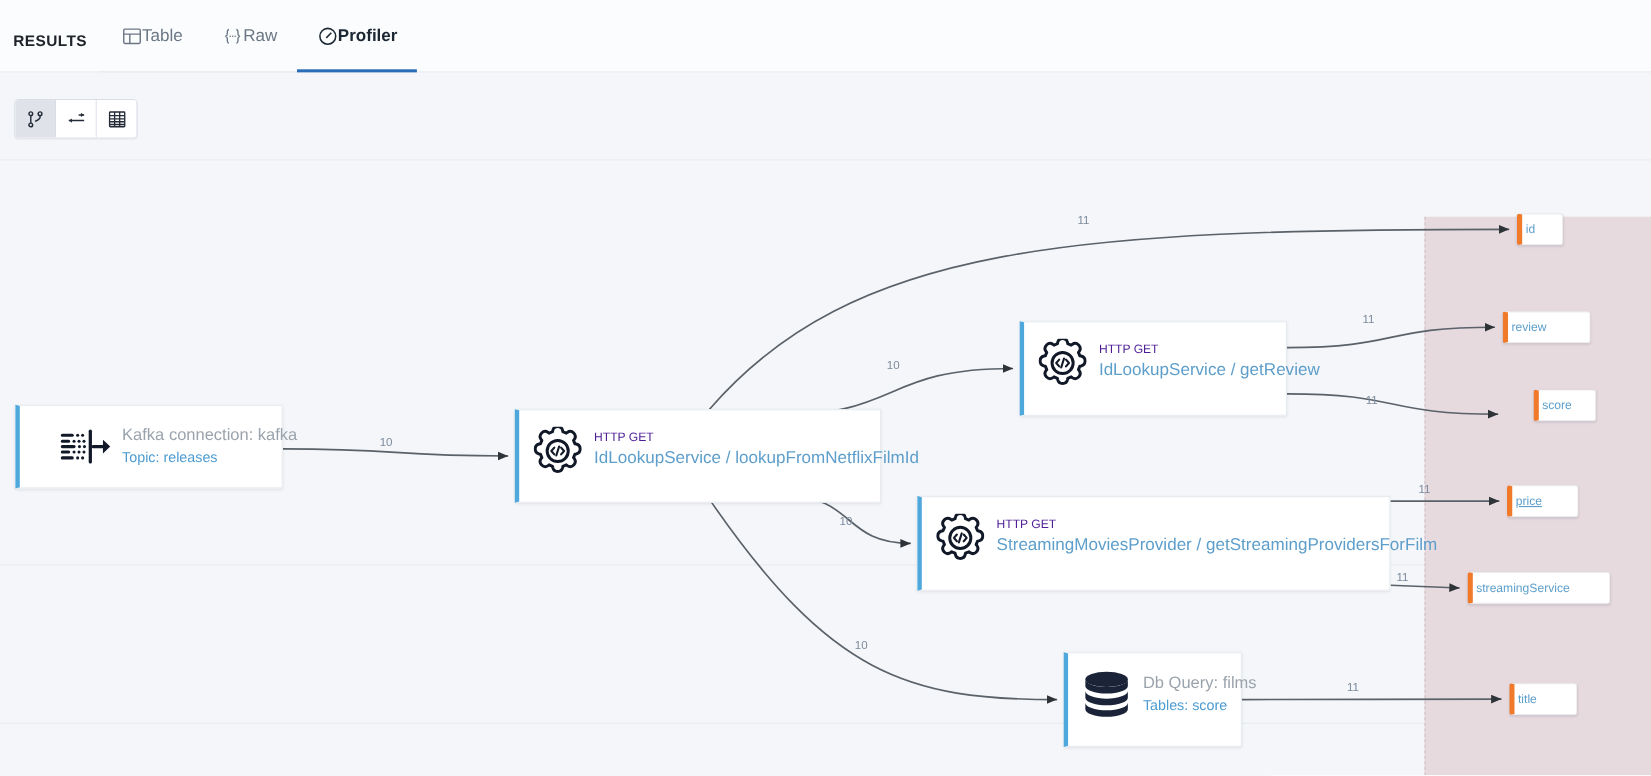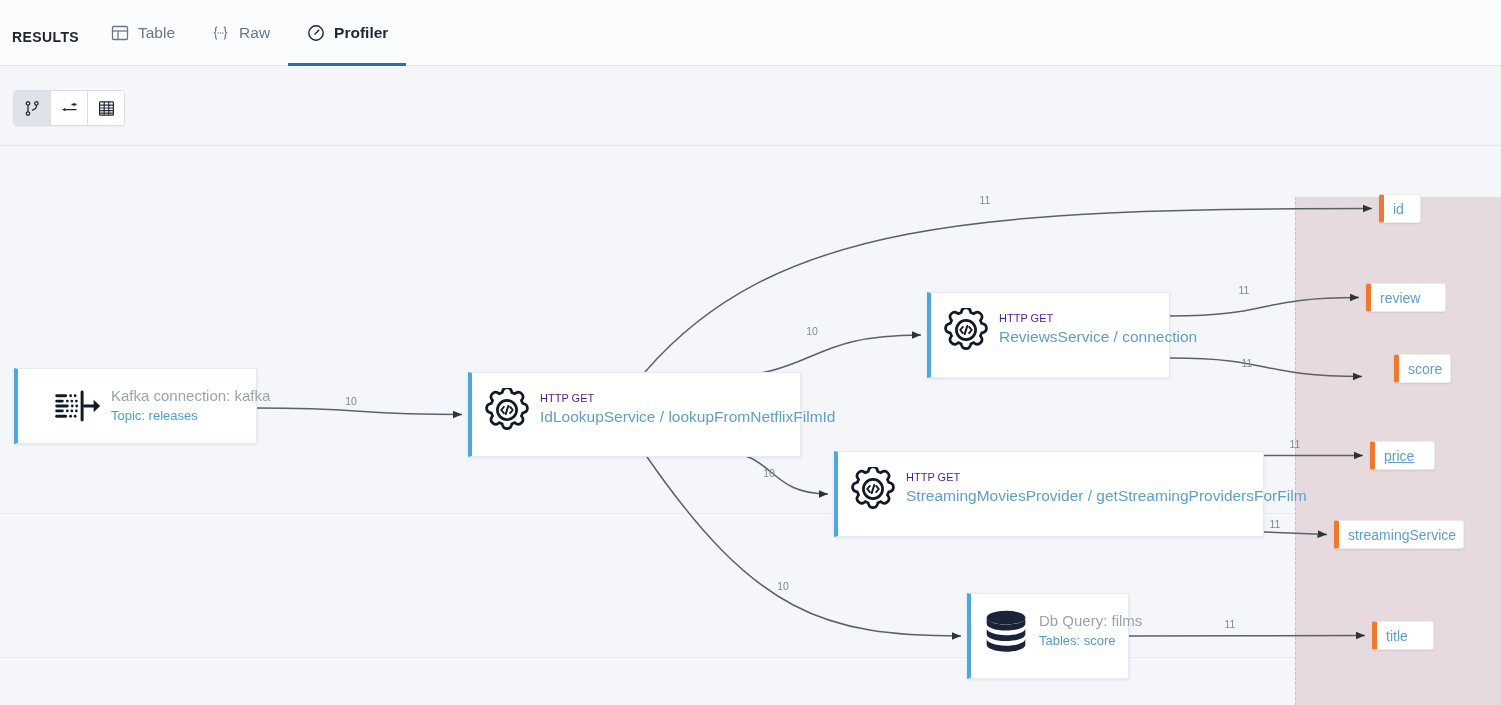--- a/index.html
+++ b/index.html
@@ -41,21 +41,20 @@
     position: absolute;
     left: 92px; top: 0;
     height: 66px;
     display: flex;
     align-items: flex-start;
     border-bottom: 1px solid transparent;
   }
   .tab {
     display: flex;
     align-items: center;
-    gap: 9px;
     height: 66px;
     padding: 0 18px;
     box-sizing: border-box;
     cursor: pointer;
     position: relative;
     color: #6b7785;
     font-size: 15.5px;
   }
   .tab .tab-underline {
     position: absolute;
@@ -175,24 +174,24 @@
   
   .field-chip {
     position: absolute;
     background: #ffffff;
     border: 1px solid #ececec;
     border-left: 5px solid #f0792a;
     border-radius: 3px;
     box-sizing: border-box;
     display: flex;
     align-items: center;
-    padding: 0 11px 0 9px;
+    padding: 0 11px 0 3px;
     height: 29px;
     box-shadow: 0 1px 2px rgba(25,35,55,0.10);
-    font-size: 14px;
+    font-size: 11px;
     color: #5d9ecb;
     white-space: nowrap;
   }
 </style>
 </head>
 <body>
 
 <div id="app">
 
   <div class="header">
@@ -368,21 +367,21 @@
               <circle cx="22" cy="22" r="9.6" stroke="#111827" stroke-width="2.7" fill="#fff"></circle>
               <g stroke="#111827" stroke-width="1.9" stroke-linecap="round" stroke-linejoin="round" fill="none">
                 <path d="M18.9 18.9 L16.2 22 L18.9 25.1"></path>
                 <path d="M25.1 18.9 L27.8 22 L25.1 25.1"></path>
                 <line x1="23.3" y1="17.9" x2="20.7" y2="26.1"></line>
               </g>
             </svg>
           </div>
           <div class="node-text">
             <div class="node-line1">HTTP GET</div>
-            <div class="node-line2">ReviewsService / connection</div>
+            <div class="node-line2">IdLookupService / getReview</div>
           </div>
         </div>
         <div class="node" style="left: 834px; top: 305px; width: 430px; height: 86px; border-left-color: rgb(79, 168, 220);">
           <div class="node-icon">
             <svg width="44" height="44" viewBox="0 0 44 44" fill="none">
               <path d="M17.5 3.4 a4.6 4.6 0 0 1 9 0 l0.2 1.1 3.1 1.3 0.9-0.7 a4.6 4.6 0 0 1 6.4 6.4 l-0.7 0.9 1.3 3.1 1.1 0.2 a4.6 4.6 0 0 1 0 9 l-1.1 0.2 -1.3 3.1 0.7 0.9 a4.6 4.6 0 0 1 -6.4 6.4 l-0.9-0.7 -3.1 1.3 -0.2 1.1 a4.6 4.6 0 0 1 -9 0 l-0.2-1.1 -3.1-1.3 -0.9 0.7 a4.6 4.6 0 0 1 -6.4-6.4 l0.7-0.9 -1.3-3.1 -1.1-0.2 a4.6 4.6 0 0 1 0-9 l1.1-0.2 1.3-3.1 -0.7-0.9 a4.6 4.6 0 0 1 6.4-6.4 l0.9 0.7 3.1-1.3 z" stroke="#111827" stroke-width="2.7" stroke-linejoin="round" fill="#fff"></path>
               <circle cx="22" cy="22" r="9.6" stroke="#111827" stroke-width="2.7" fill="#fff"></circle>
               <g stroke="#111827" stroke-width="1.9" stroke-linecap="round" stroke-linejoin="round" fill="none">
                 <path d="M18.9 18.9 L16.2 22 L18.9 25.1"></path>
                 <path d="M25.1 18.9 L27.8 22 L25.1 25.1"></path>

